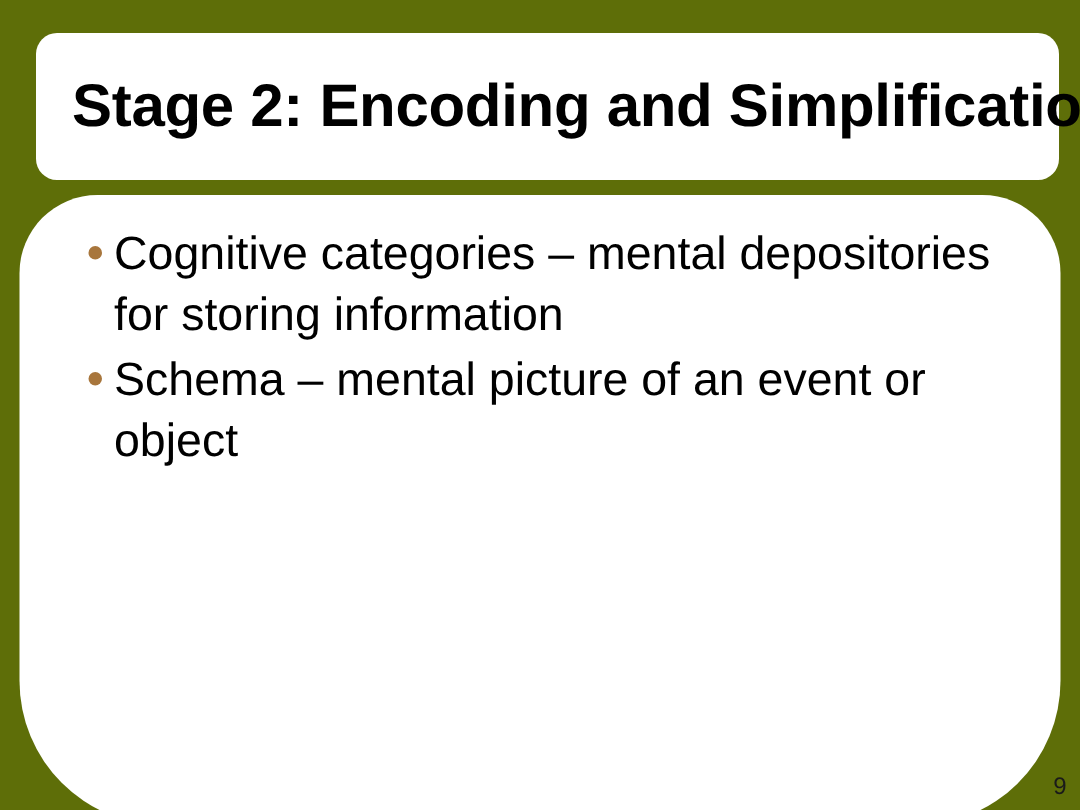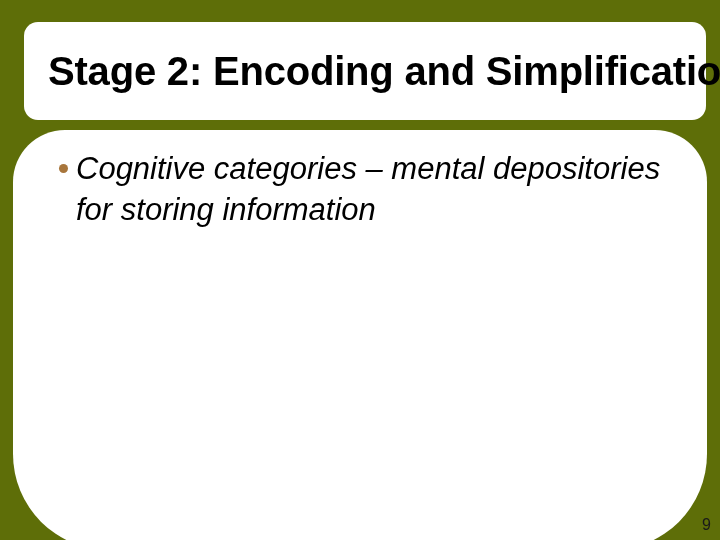--- a/index.html
+++ b/index.html
@@ -86,21 +86,20 @@
     top: 16px;
     width: 9px;
     height: 9px;
     border-radius: 50%;
     background: #a8763c;
   }
 
   .bullet-item .txt {
     display: block;
     max-width: 610px;
-    font-style: italic;
   }
 
   
   .page-number {
     position: absolute;
     right: 9px;
     bottom: 7px;
     font-size: 16px;
     color: #1a1a1a;
     line-height: 1;
@@ -114,18 +113,22 @@
   <div class="title-card">
     <div class="title-text">Stage 2: Encoding and Simplification</div>
   </div>
 
   <div class="body-card">
     <ul class="bullet-list">
       <li class="bullet-item">
         <span class="dot"></span>
         <span class="txt">Cognitive categories – mental depositories for storing information</span>
       </li>
+      <li class="bullet-item">
+        <span class="dot"></span>
+        <span class="txt">Schema – mental picture of an event or object</span>
+      </li>
     </ul>
   </div>
 
   <div class="page-number">9</div>
 
 </div>
 
 </body></html>

